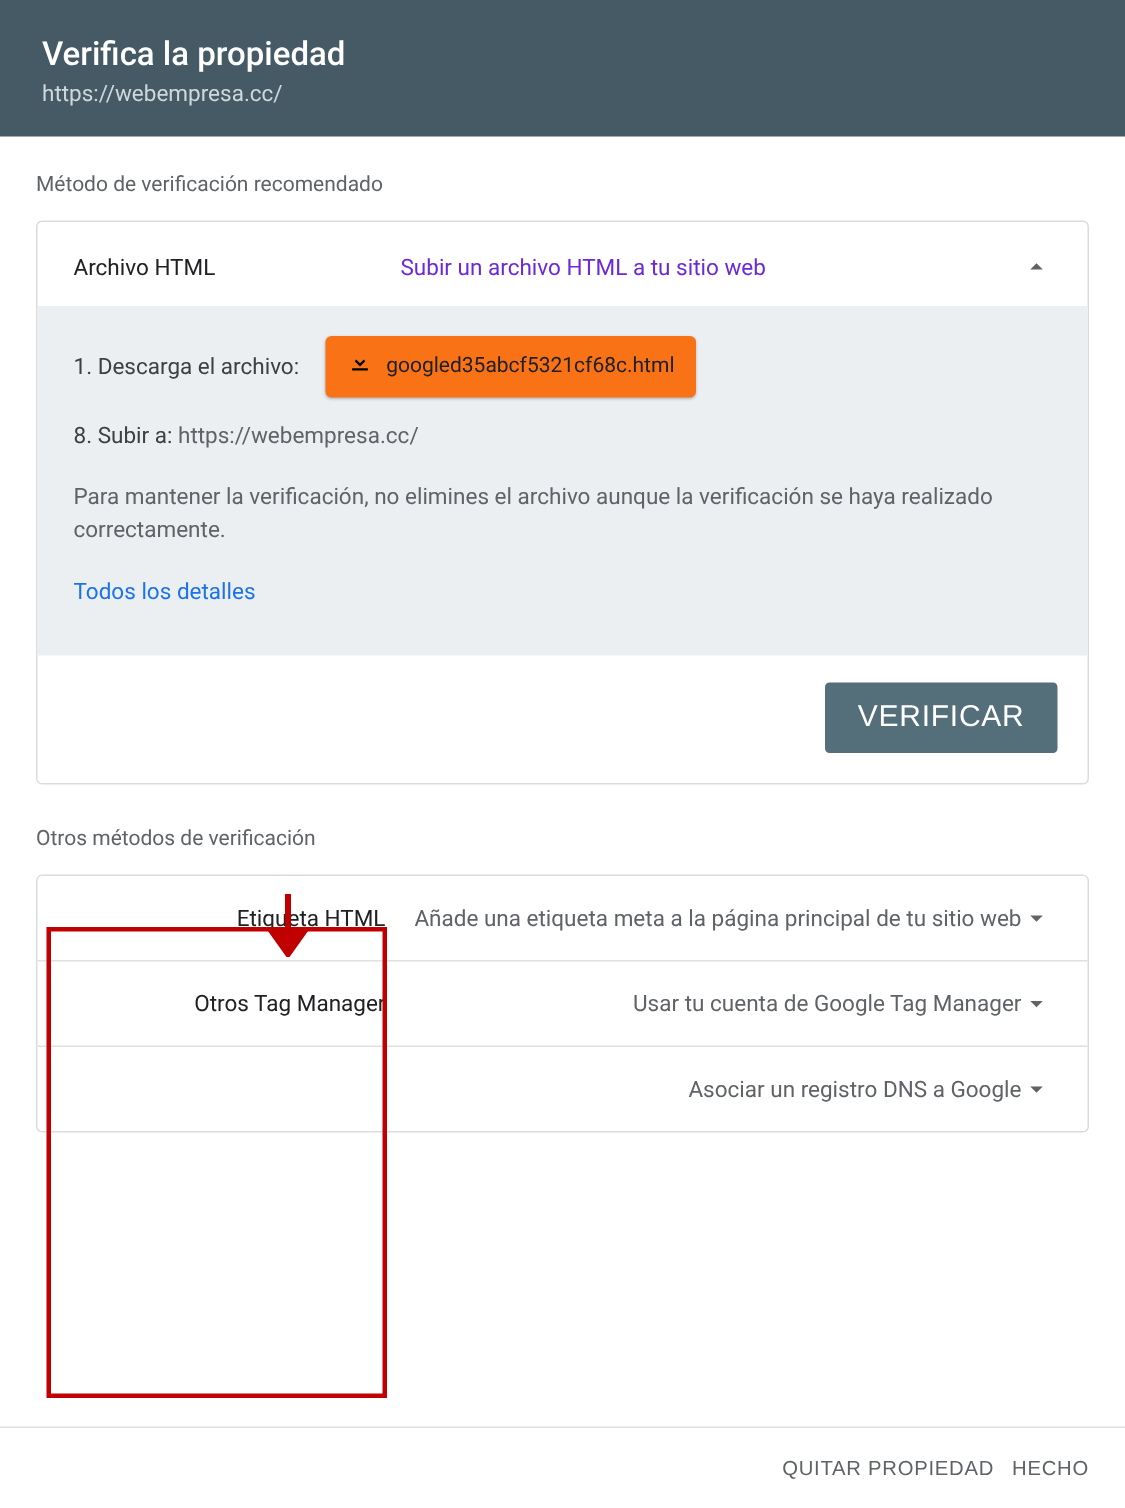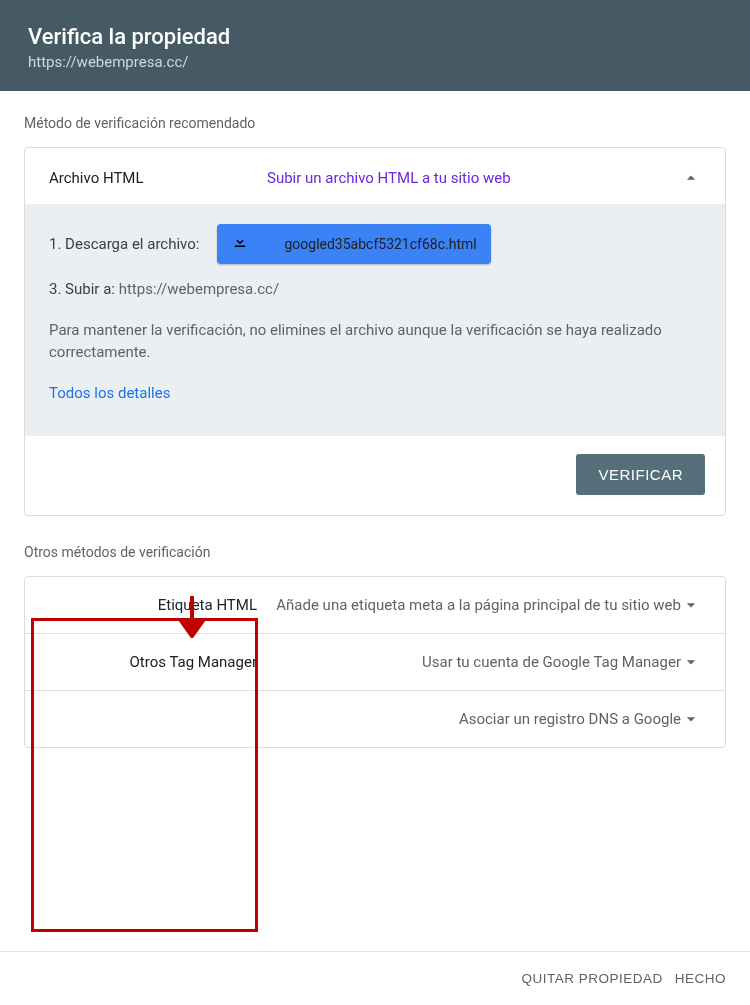--- a/index.html
+++ b/index.html
@@ -70,29 +70,28 @@
     }
     .step {
       display: flex;
       align-items: center;
       margin-bottom: 14px;
     }
     .step-label { color: #3c4043; }
     .file-chip {
       display: inline-flex;
       align-items: center;
-      background: #3b82f6;
+      background: #f97316;
       border-radius: 4px;
       padding: 8px 14px;
       margin-left: 18px;
       font-size: 14px;
       color: #202124;
       box-shadow: 0 1px 2px rgba(0,0,0,0.25);
       cursor: pointer;
-      gap: 27px;
     }
     .file-chip svg { margin-right: 8px; }
     .step2 {
       margin-bottom: 18px;
     }
     .step2-url { color: #5f6368; }
     .note { color: #5f6368; margin-bottom: 18px; }
     .details-link {
       color: #1a73e8;
       text-decoration: none;
@@ -102,21 +101,21 @@
     .verify-row {
       display: flex;
       justify-content: flex-end;
       padding: 18px 20px 20px 20px;
     }
     .verify-btn {
       background: #546e7a;
       color: #fff;
       border: none;
       padding: 12px 22px;
-      font-size: 15px;
+      font-size: 20px;
       font-weight: 500;
       letter-spacing: 0.5px;
       border-radius: 3px;
       cursor: pointer;
     }
     .other-list {
       border: 1px solid #dadce0;
       border-radius: 4px;
       position: relative;
     }
@@ -201,21 +200,21 @@
         <span class="file-chip">
           <span>
             <svg width="18" height="18" viewBox="0 0 24 24" fill="#000">
                 <path d="M12 3v10.6l3.3-3.3 1.4 1.4L12 16.4l-4.7-4.7 1.4-1.4L12 13.6V3h0zM5 18h14v2H5z"></path>
               </svg>
           </span>
           <span>googled35abcf5321cf68c.html</span>
         </span>
       </div>
       <div class="step2">
-        <span>3. Subir a: </span><span class="step2-url">https://webempresa.cc/</span>
+        <span>8. Subir a: </span><span class="step2-url">https://webempresa.cc/</span>
       </div>
       <div class="note">Para mantener la verificación, no elimines el archivo aunque la verificación se haya realizado correctamente.</div>
       <a class="details-link">Todos los detalles</a>
     </div>
 
     <div class="verify-row">
       <button class="verify-btn">VERIFICAR</button>
     </div>
   </div>
 

